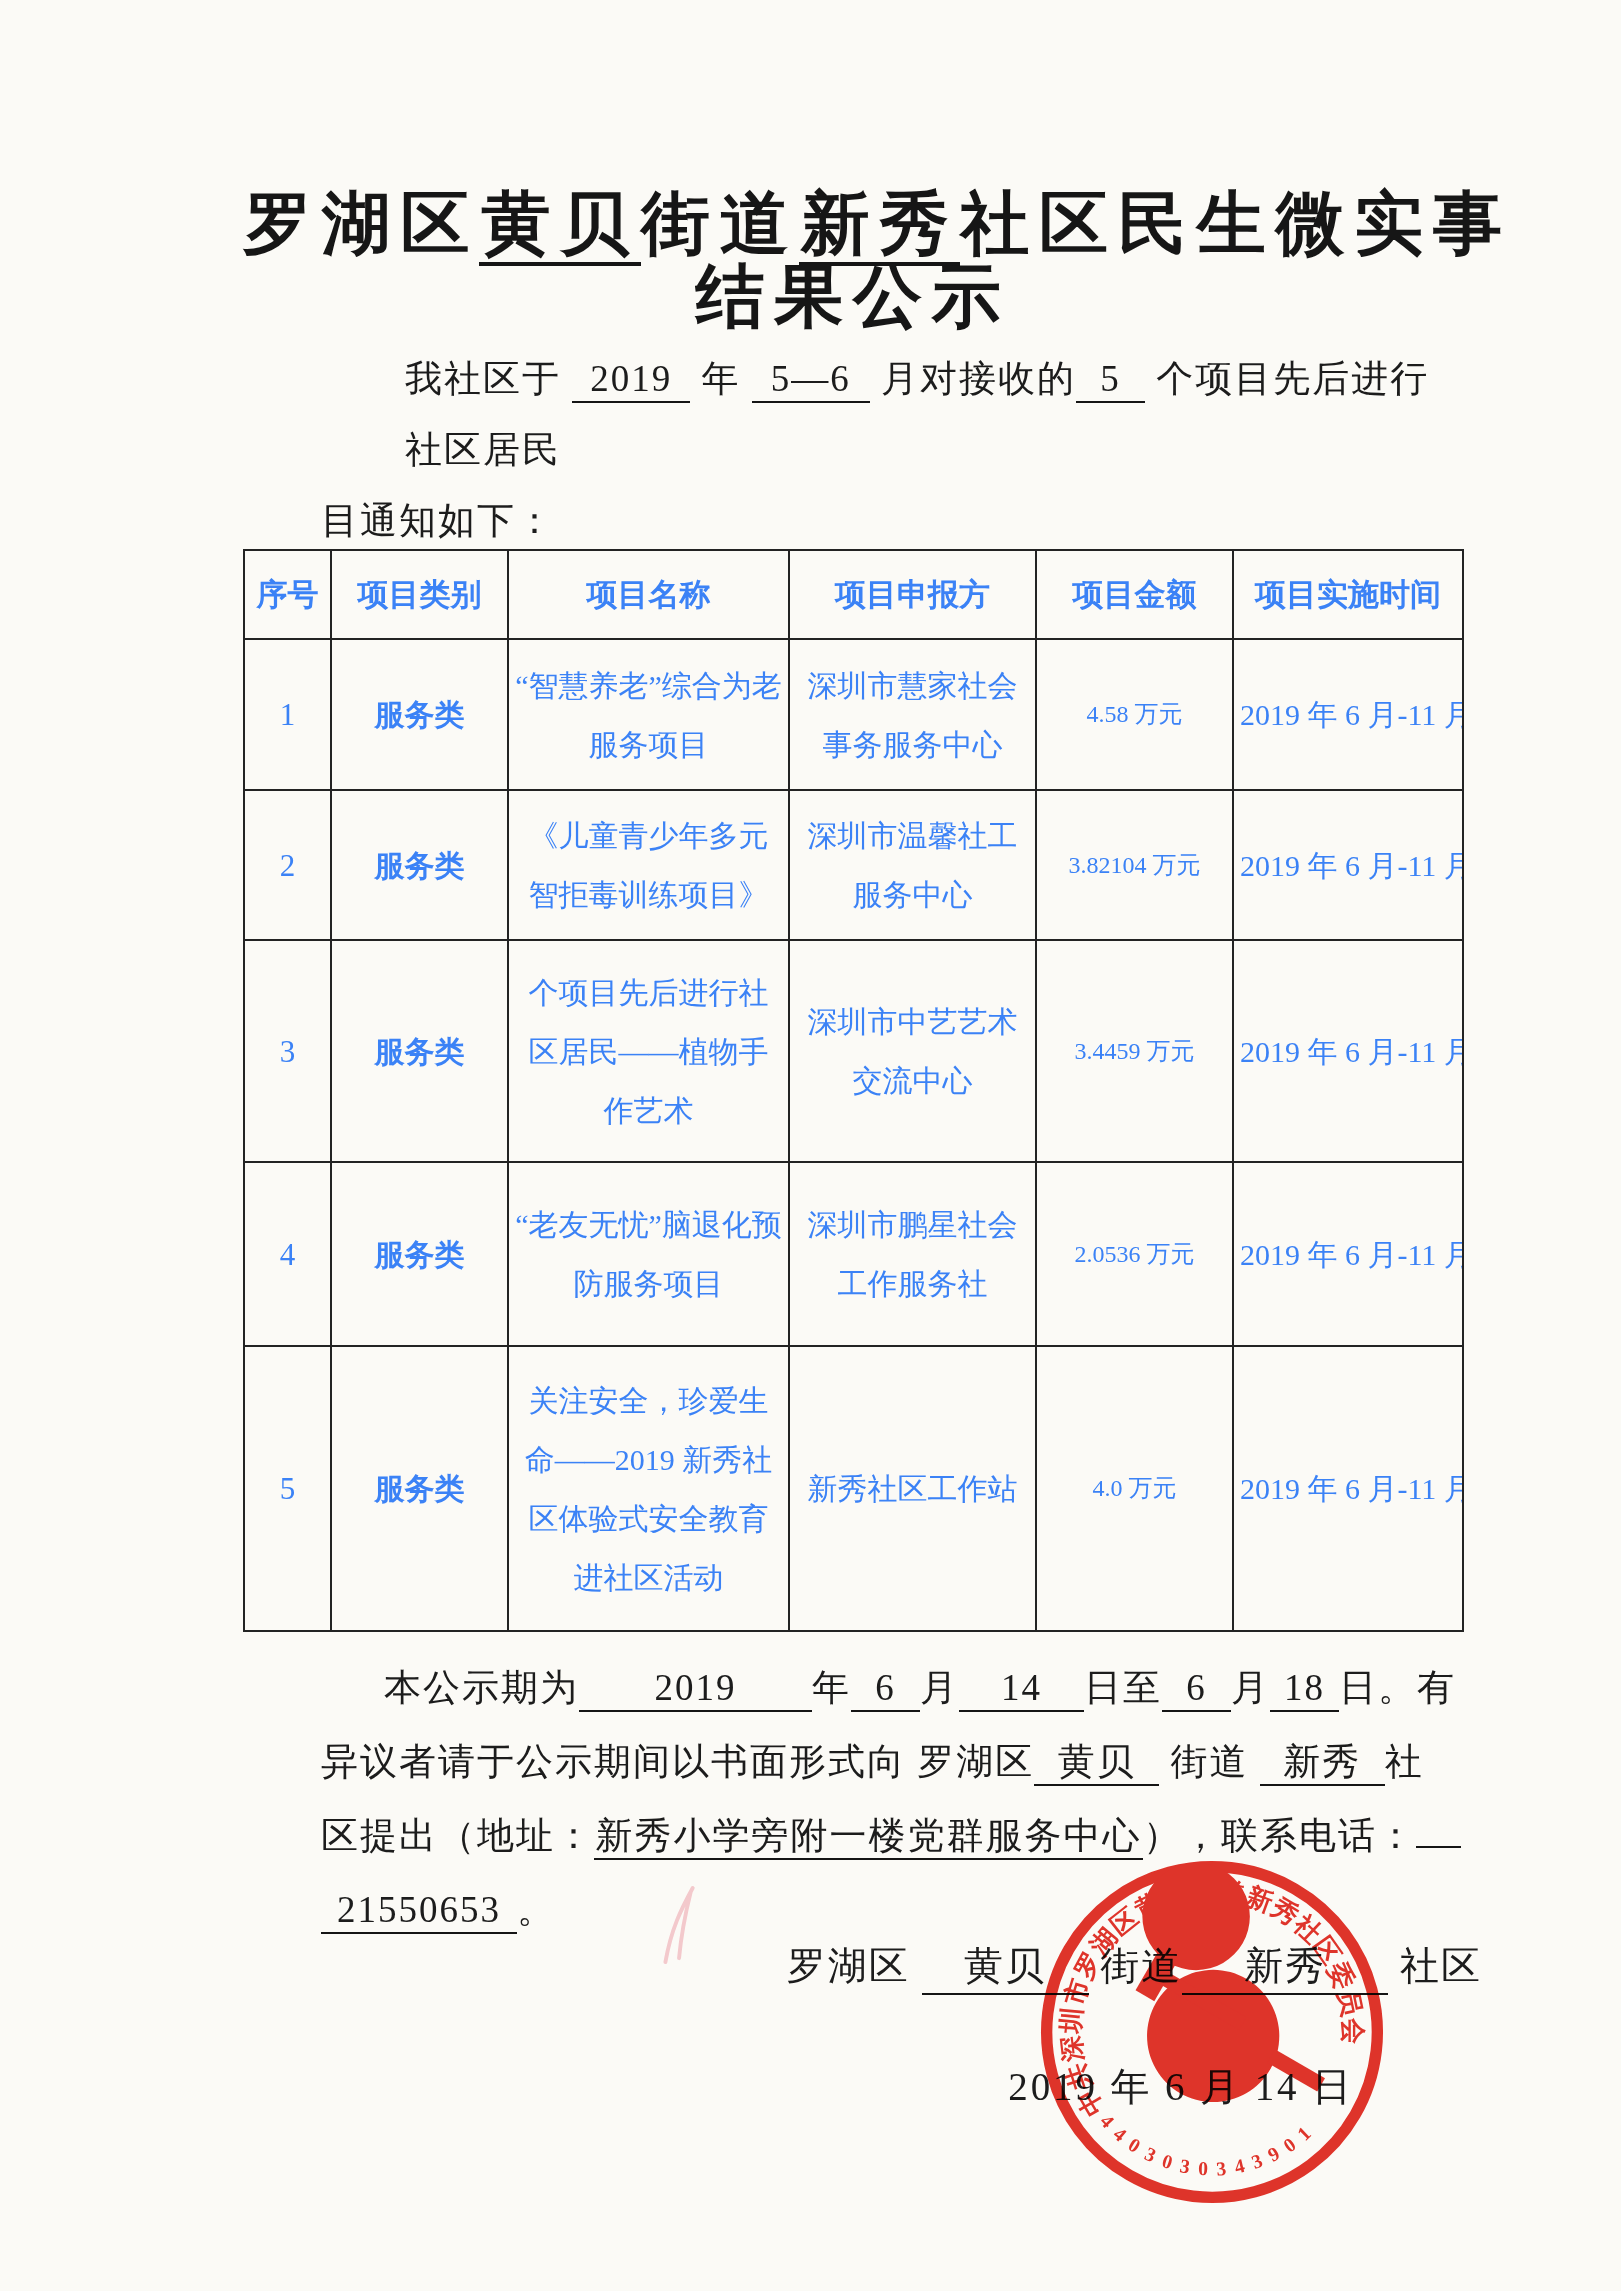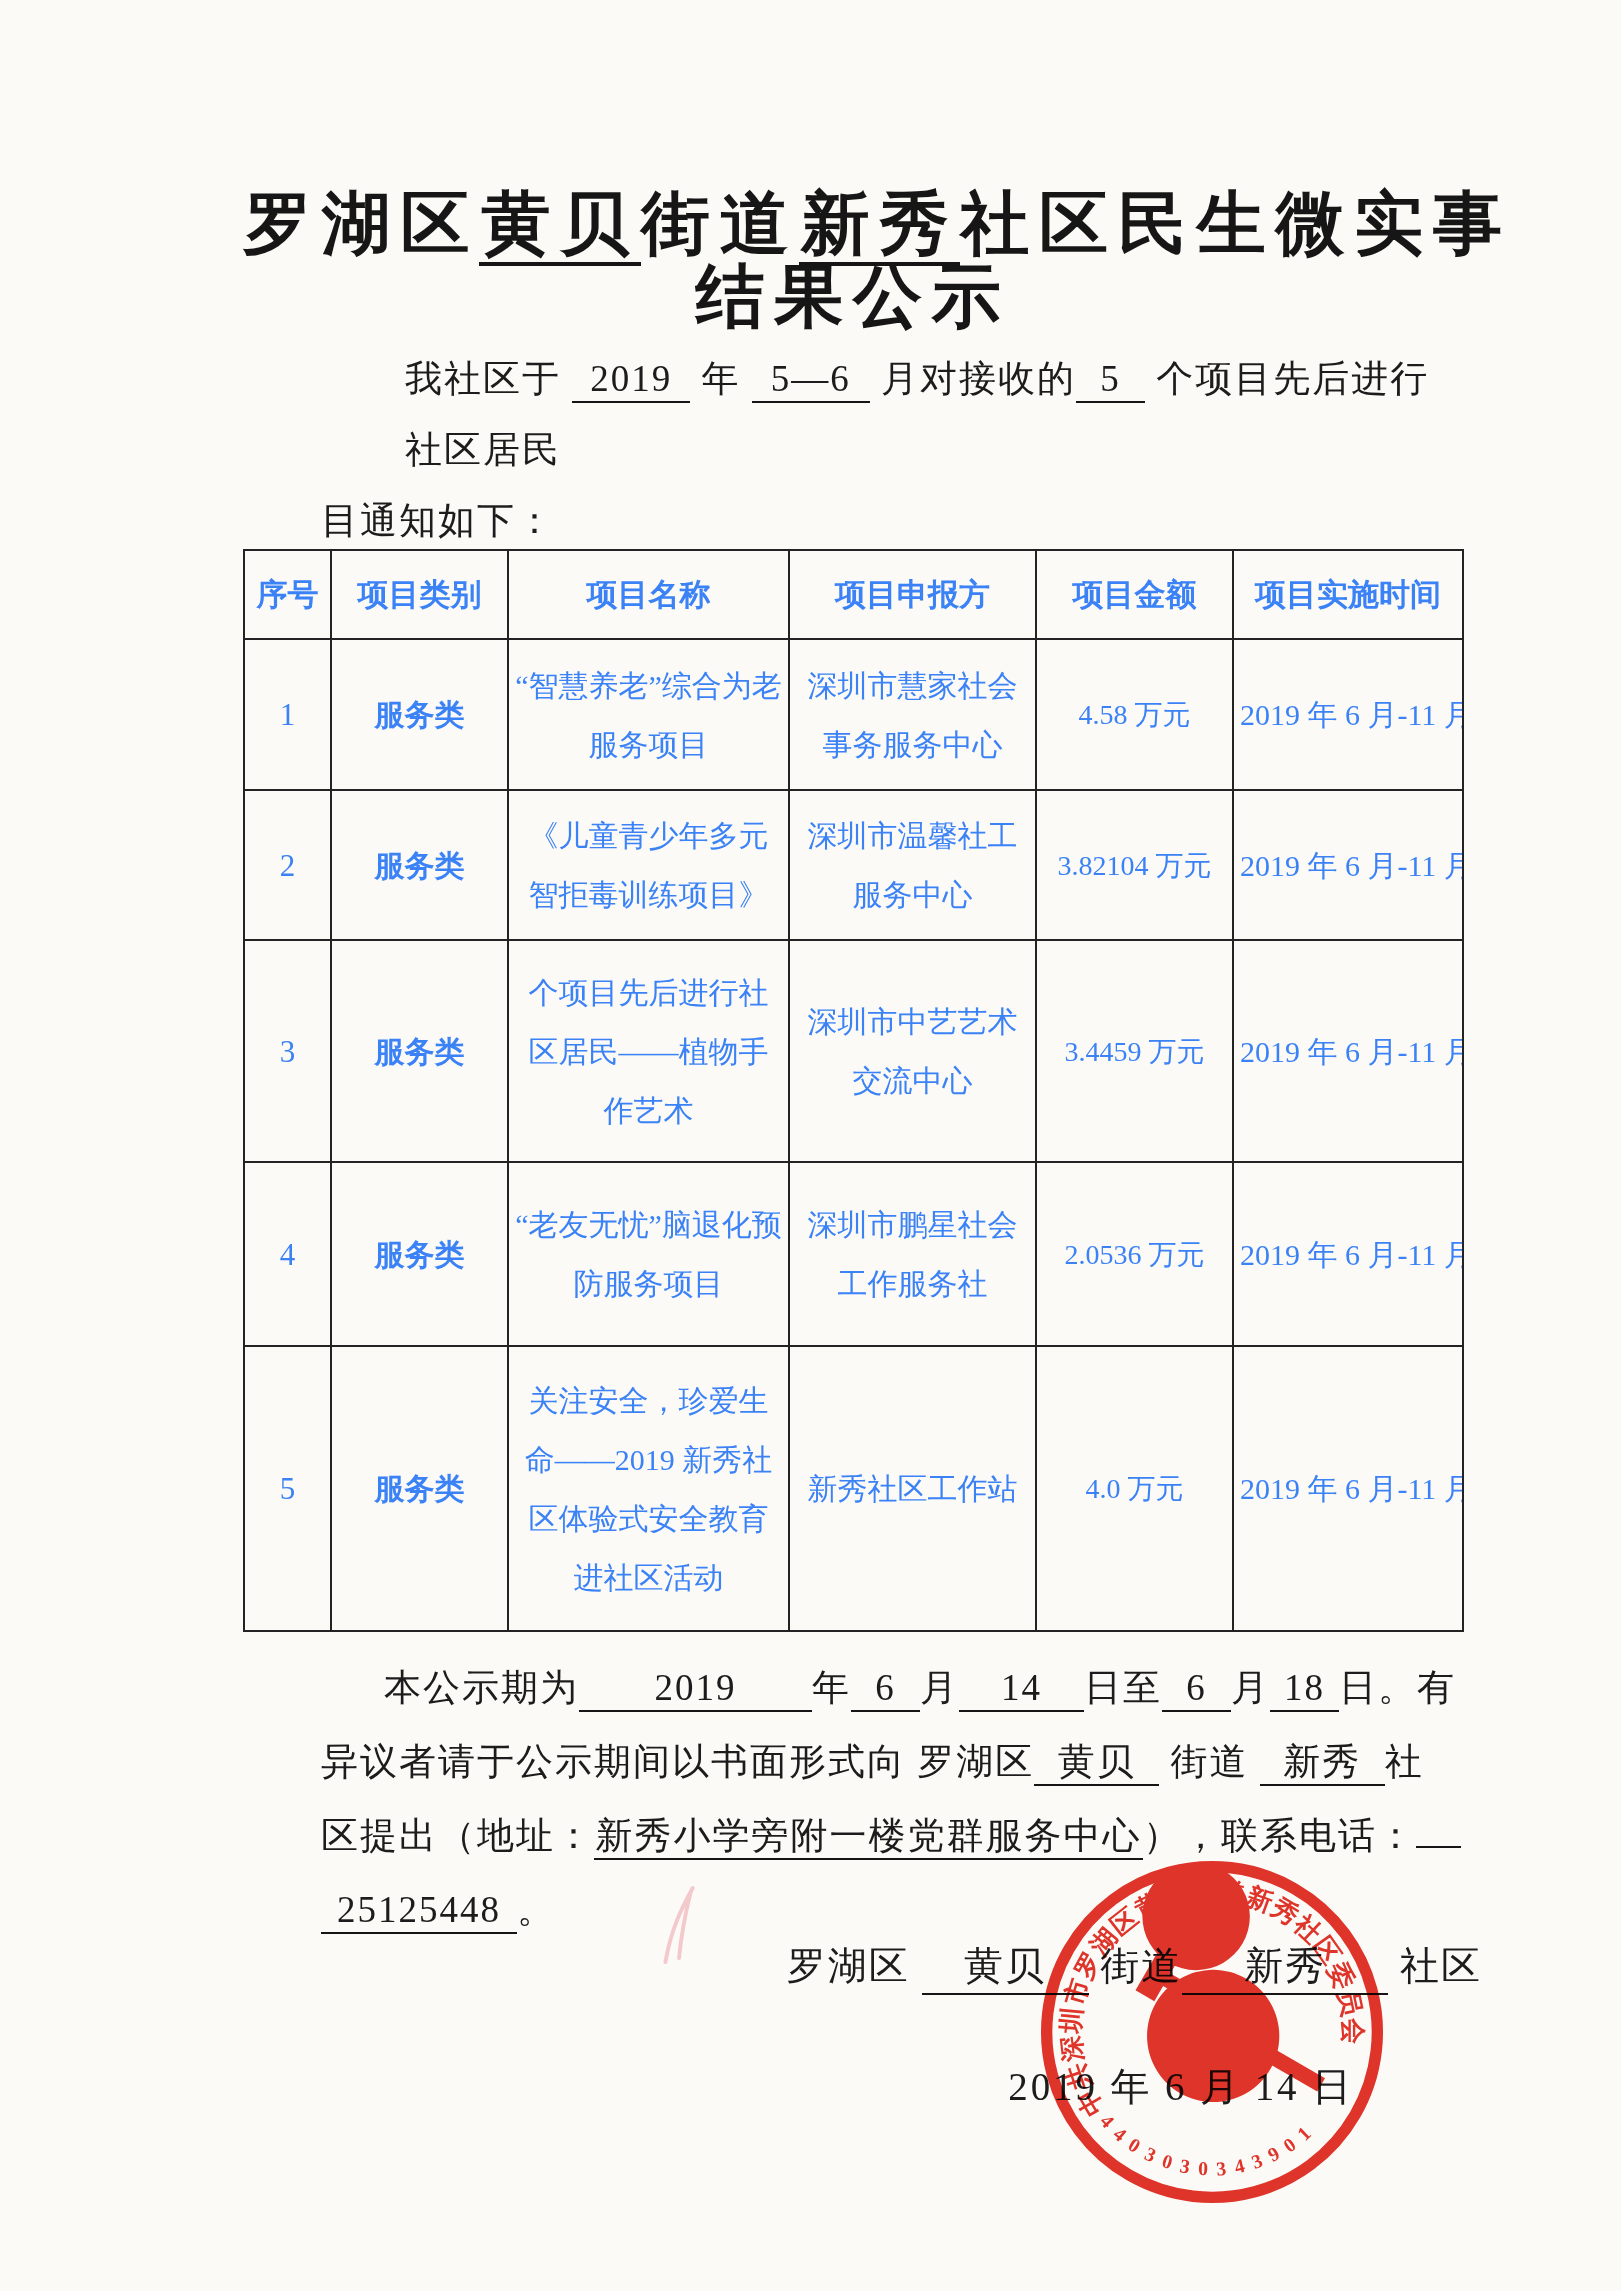--- a/index.html
+++ b/index.html
@@ -36,21 +36,21 @@
     border:2px solid #232323;
     text-align:center;vertical-align:middle;
     padding:2px 5.9px;line-height:59px;overflow:hidden;
   }
   table.grid{border:2.9px solid #1d1d1d;}
   table.grid th{font-family:"Liberation Sans","DejaVu Sans",sans-serif;font-weight:bold;font-size:31px;}
   tr.hrow{height:89px;}
   tr.r1{height:151px;} tr.r2{height:150px;} tr.r3{height:222px;}
   tr.r4{height:184px;} tr.r5{height:285px;}
   td.cat{font-family:"Liberation Sans","DejaVu Sans",sans-serif;font-weight:bold;}
-  td.amount{font-size:28px;white-space:nowrap;padding:2px 2px;}
+  td.amount{font-size:24px;white-space:nowrap;padding:2px 2px;}
   td.period{font-size:30px;white-space:nowrap;padding:2px 2px;}
   td.no{font-size:31px;}
   
   .closing{position:absolute;left:321px;top:1651px;width:1157px;
     font-size:37px;letter-spacing:2px;line-height:74px;color:#1c1c1c;}
   .closing .ind{padding-left:63px;}
   .u-wide{min-width:233px;}
   .u-mid{min-width:125px;text-align:center;}
   .u-addr{min-width:549px;}
   .u-tail{min-width:45px;}
@@ -144,21 +144,21 @@
       <td class="amount">4.0 万元</td>
       <td class="period">2019 年 6 月-11 月</td>
     </tr>
   </tbody>
     </table>
 
   <div class="closing">
     <div class="ind"><span>本公示期为</span><span class="u u-wide">2019</span><span>年</span><span class="u u-sm">6</span><span>月</span><span class="u u-mid">14</span><span>日至</span><span class="u u-sm">6</span><span>月</span><span class="u u-sm">18</span><span>日。有</span></div>
     <div><span>异议者请于公示期间以书面形式向 罗湖区</span><span class="u u-mid">黄贝</span> <span>街道</span> <span class="u u-mid">新秀</span><span>社</span></div>
     <div><span>区提出（地址：</span><span class="u u-addr">新秀小学旁附一楼党群服务中心</span><span>），联系电话：</span><span class="u u-tail"></span></div>
-    <div><span class="u u-tel">25125448</span><span>。</span></div>
+    <div><span class="u u-tel">21550653</span><span>。</span></div>
   </div>
 
   <div class="signature"><span>罗湖区</span> <span class="sig-u a">黄贝</span> <span>街道</span><span class="sig-u b">新秀</span> <span>社区</span></div>
   <div class="dateline">2019 年 6 月 14 日</div>
 
   <svg class="stamp" viewBox="0 0 360 360">
     <defs>
       <path id="ringPath" d="M 59.7 223.8 A 128 128 0 1 1 300.3 223.8" fill="none"></path>
       <path id="codePath" d="M 48.9 227.9 A 140 140 0 0 0 311.1 227.9" fill="none"></path>
     </defs>

